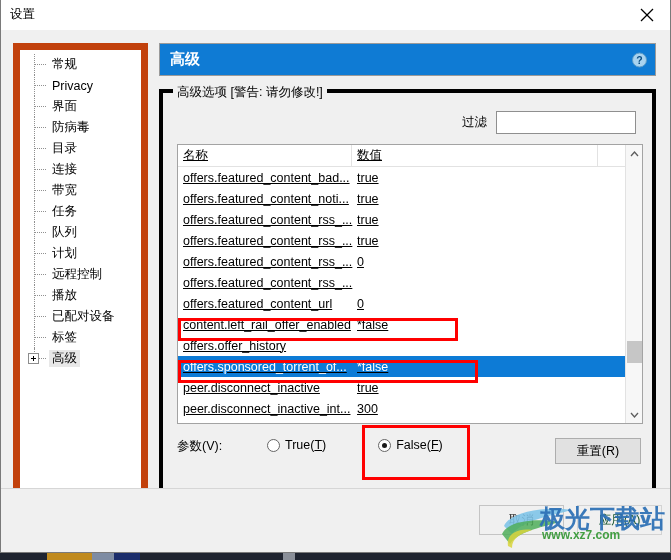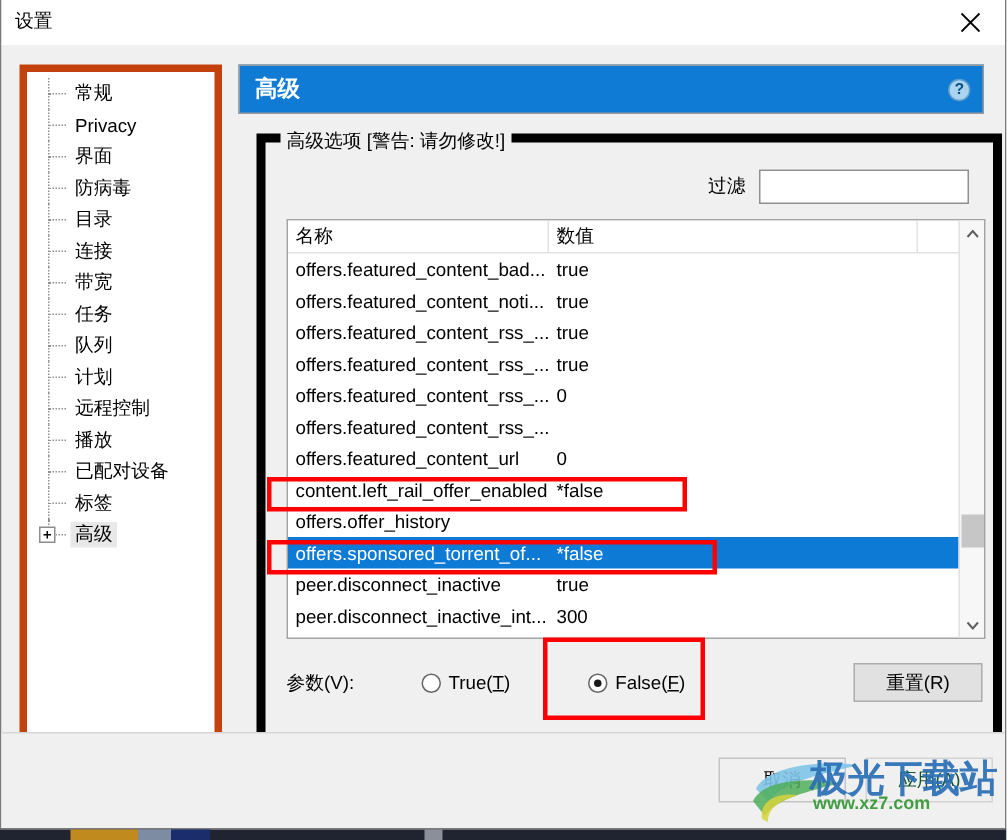--- a/index.html
+++ b/index.html
@@ -52,21 +52,21 @@
     position: relative;
     background: #f0f0f0;
   }
 
   
   .tree-panel {
     position: absolute;
     left: 12px; top: 13px;
     width: 135px; height: 475px;
     background: #ffffff;
-    border: 5px solid #c2410c;
+    border: 7px solid #c2410c;
     overflow: hidden;
   }
   .tree-inner { padding-top: 4px; position: relative; }
   .tree-item {
     height: 21px;
     display: flex; align-items: center;
     padding-left: 10px;
     font-size: 12.5px;
     color: #000;
     position: relative;
@@ -138,23 +138,23 @@
     color: #0b4f85;
     font-size: 10.5px;
     font-weight: bold;
     display: flex; align-items: center; justify-content: center;
     line-height: 1;
   }
 
   
   .groupbox {
     position: absolute;
-    left: 12px; top: 46px;
+    left: 0; top: 46px;
     width: 497px; height: 429px;
-    border: 6px solid #000000;
+    border: 4px solid #000000;
   }
   .group-legend {
     position: absolute;
     left: 10px; top: -9px;
     background: #f0f0f0;
     padding: 0 4px;
     font-size: 12.5px;
     color: #000;
     white-space: nowrap;
   }
@@ -178,20 +178,21 @@
 
   
   .listview {
     position: absolute;
     left: 14px; top: 51px;
     width: 466px; height: 280px;
     background: #ffffff;
     border: 1px solid #a3a3a3;
     display: flex; flex-direction: column;
     overflow: hidden;
+    text-decoration: underline;
   }
   .list-header {
     height: 22px;
     display: flex;
     background: #ffffff;
     border-bottom: 1px solid #e2e2e2;
     flex: none;
   }
   .hcol {
     font-size: 12.5px;
@@ -237,21 +238,21 @@
     left: 1px; width: 15px;
     top: 196px; height: 22px;
     background: #c6c6c6;
   }
 
   
   .param-row {
     position: absolute;
     left: 14px; top: 345px;
     width: 466px; height: 30px;
-    display: flex; align-items: center;
+    display: flex; align-items: flex-start;
   }
   .param-label { font-size: 12.5px; color: #000; width: 90px; }
   .radio-item {
     display: flex; align-items: center;
     font-size: 12.5px; color: #000;
     margin-right: 52px;
   }
   .radio {
     width: 13px; height: 13px;
     border-radius: 50%;

